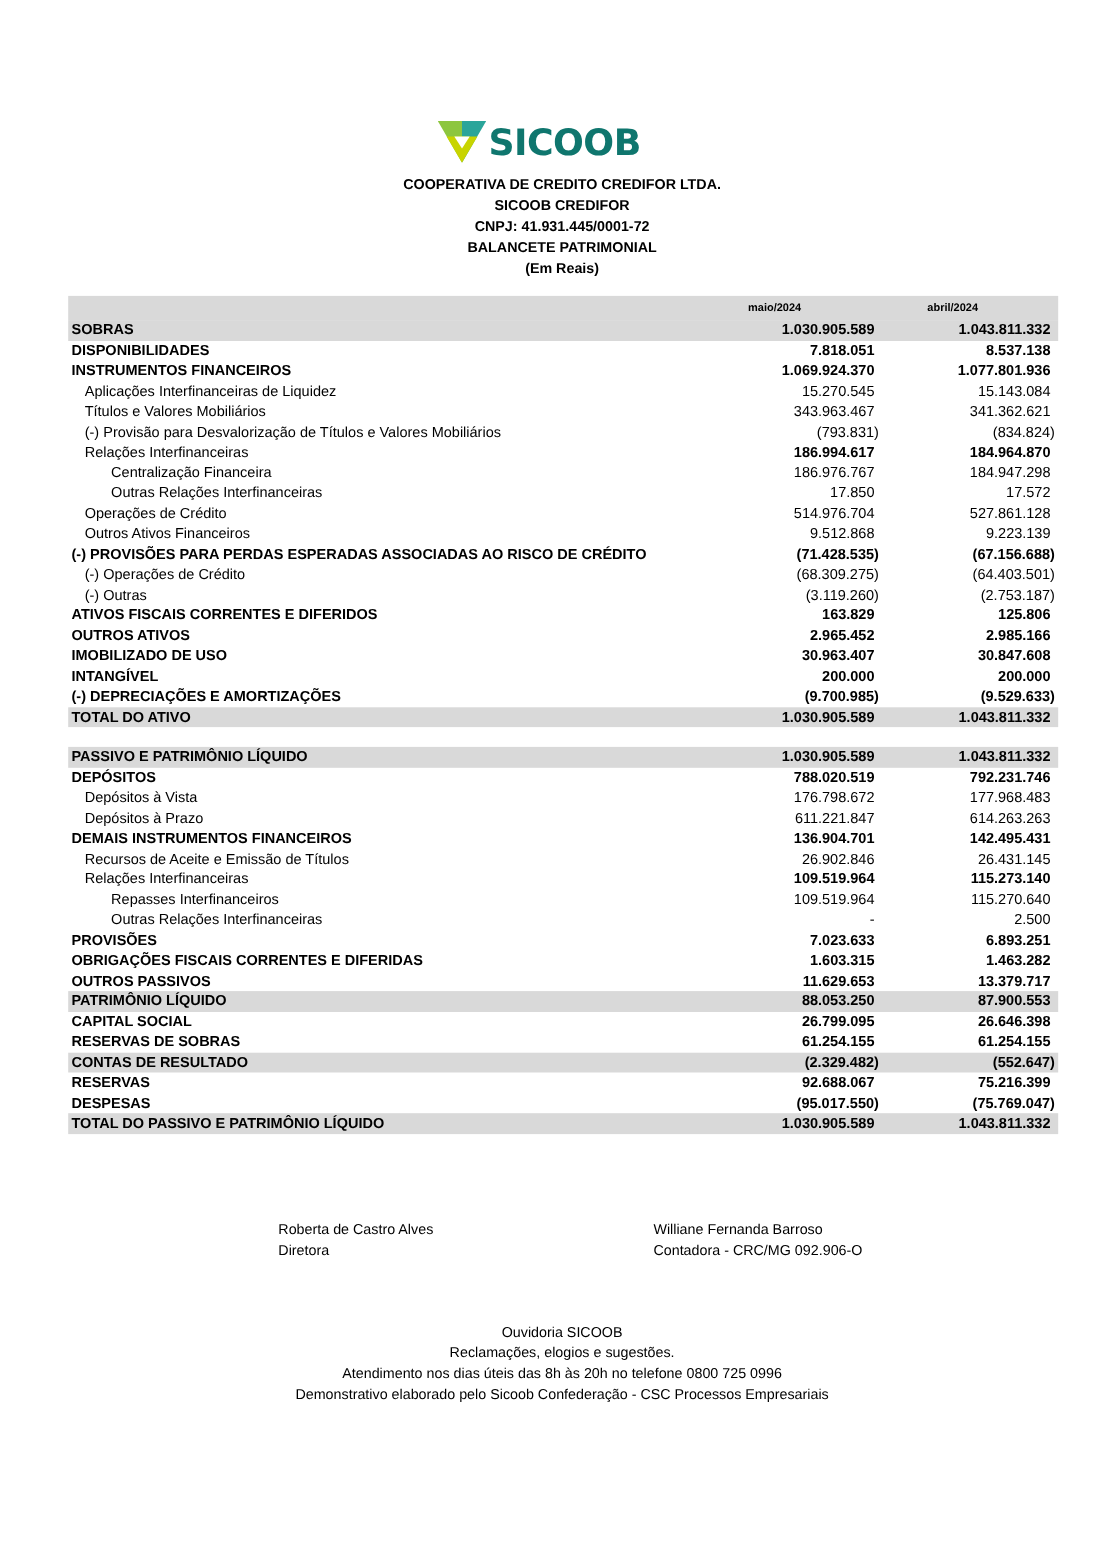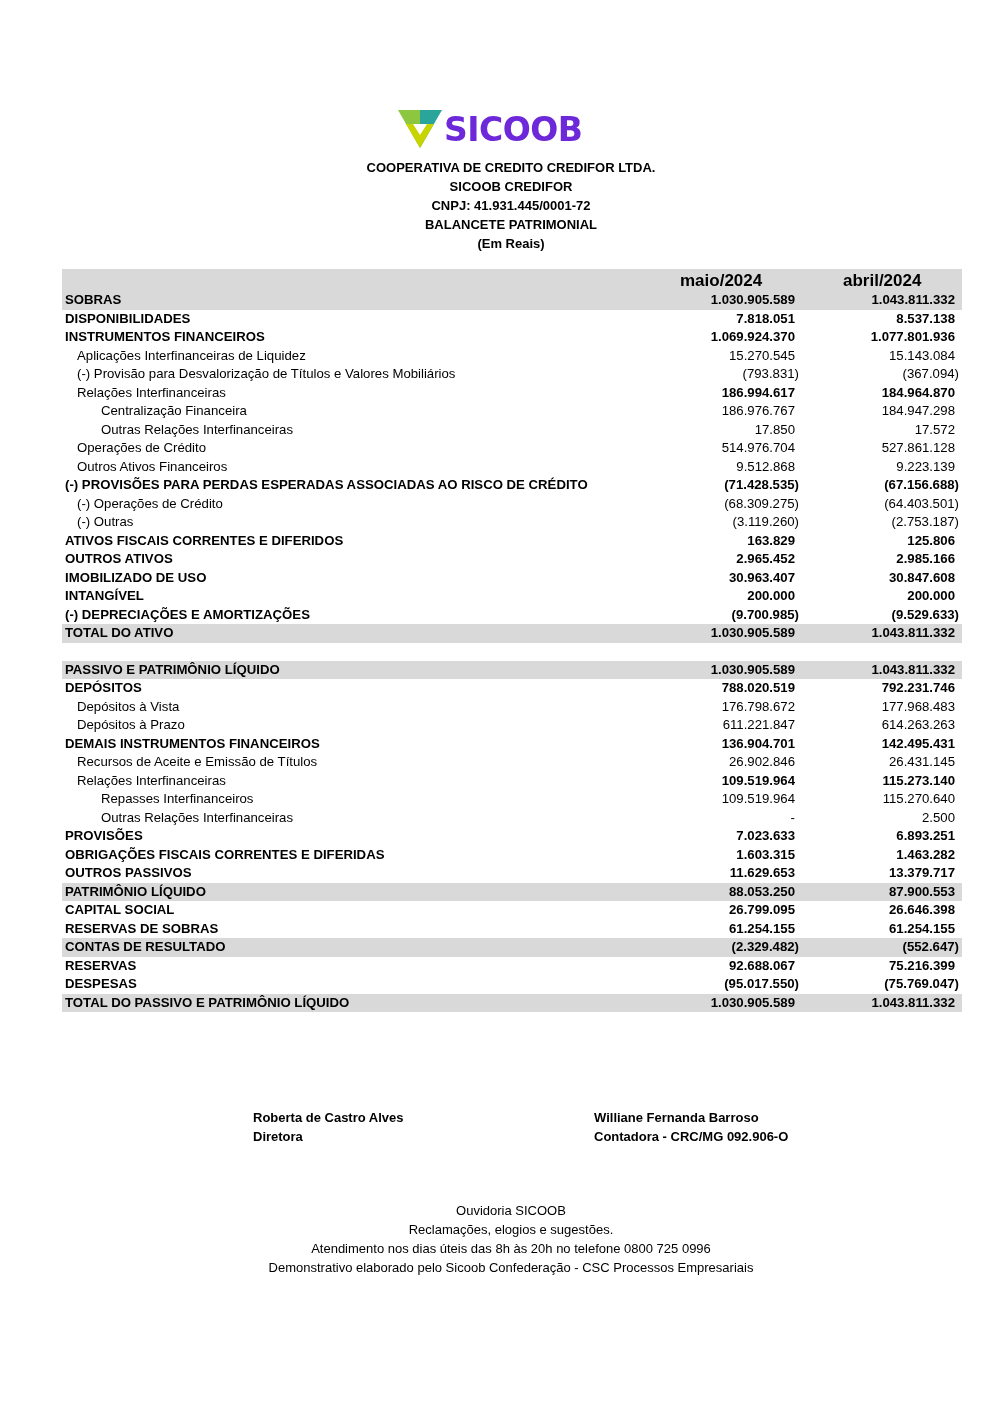--- a/index.html
+++ b/index.html
@@ -1,36 +1,36 @@
 <!DOCTYPE html>
 <html><head>
 <meta charset="utf-8">
 <style>
   html, body { margin: 0; padding: 0; background: #ffffff; }
   body { width: 1000px; height: 1415px; position: relative; font-family: "Liberation Sans", sans-serif; color: #000; }
   .logo { position: absolute; left: 398px; top: 110px; width: 190px; height: 40px; }
   .logo svg { position: absolute; left: 0; top: 0; }
-  .logo .wordmark { position: absolute; left: 46px; top: 0px; font-family: "DejaVu Sans", sans-serif; font-weight: bold; font-size: 33px; color: #6d28d9; letter-spacing: -0.5px; line-height: 40px; }
+  .logo .wordmark { position: absolute; left: 46px; top: 0px; font-family: "DejaVu Sans", sans-serif; font-weight: bold; font-size: 33px; color: #0f766e; letter-spacing: -0.5px; line-height: 40px; }
   .header { position: absolute; left: 0; top: 158px; width: 1022px; text-align: center; font-weight: bold; font-size: 13px; line-height: 19px; }
   .table { position: absolute; left: 62px; top: 269px; width: 900px; }
   .row { position: relative; height: 18.5px; line-height: 18.5px; font-size: 13.2px; white-space: nowrap; }
   .row.shade { background: #d9d9d9; }
   .row.bold { font-weight: bold; }
   .row .lbl { position: absolute; left: 3px; }
   .row.ind1 .lbl { left: 15px; }
   .row.ind2 .lbl { left: 39px; }
   .row .v1 { position: absolute; right: 167px; text-align: right; }
   .row .v2 { position: absolute; right: 7px; text-align: right; }
   .row .v1.neg { right: 163px; }
   .row .v2.neg { right: 3px; }
-  .colhead { height: 22px; line-height: 24px; font-size: 17px; font-weight: bold; }
+  .colhead { height: 22px; line-height: 24px; font-size: 10px; font-weight: bold; }
   .colhead .h1 { position: absolute; left: 618px; }
   .colhead .h2 { position: absolute; left: 781px; }
   .gap { height: 18px; }
-  .sig { position: absolute; top: 1108px; font-weight: bold; font-size: 13px; line-height: 19px; }
+  .sig { position: absolute; top: 1108px; font-weight: normal; font-size: 13px; line-height: 19px; }
   .footer { position: absolute; left: 0; top: 1201px; width: 1022px; text-align: center; font-size: 13px; line-height: 19px; }
 </style>
 </head>
 <body>
 
 <div class="logo">
   <svg width="44" height="38" viewBox="0 0 44 38">
     <polygon points="0,0 22,0 22,38" fill="#8dc63f"></polygon>
     <polygon points="22,0 44,0 22,38" fill="#2aa59a"></polygon>
     <polygon points="8,14 36,14 22,38" fill="#c8d400"></polygon>
@@ -67,23 +67,28 @@
         <span class="lbl">INSTRUMENTOS FINANCEIROS</span>
         <span class="v1">1.069.924.370</span>
         <span class="v2">1.077.801.936</span>
       </div>
       <div class="row ind1">
         <span class="lbl">Aplicações Interfinanceiras de Liquidez</span>
         <span class="v1">15.270.545</span>
         <span class="v2">15.143.084</span>
       </div>
       <div class="row ind1">
+        <span class="lbl">Títulos e Valores Mobiliários</span>
+        <span class="v1">343.963.467</span>
+        <span class="v2">341.362.621</span>
+      </div>
+      <div class="row ind1">
         <span class="lbl">(-) Provisão para Desvalorização de Títulos e Valores Mobiliários</span>
         <span class="v1 neg">(793.831)</span>
-        <span class="v2 neg">(367.094)</span>
+        <span class="v2 neg">(834.824)</span>
       </div>
       <div class="row ind1">
         <span class="lbl">Relações Interfinanceiras</span>
         <span class="v1" style="font-weight: bold;">186.994.617</span>
         <span class="v2" style="font-weight: bold;">184.964.870</span>
       </div>
       <div class="row ind2">
         <span class="lbl">Centralização Financeira</span>
         <span class="v1">186.976.767</span>
         <span class="v2">184.947.298</span>

